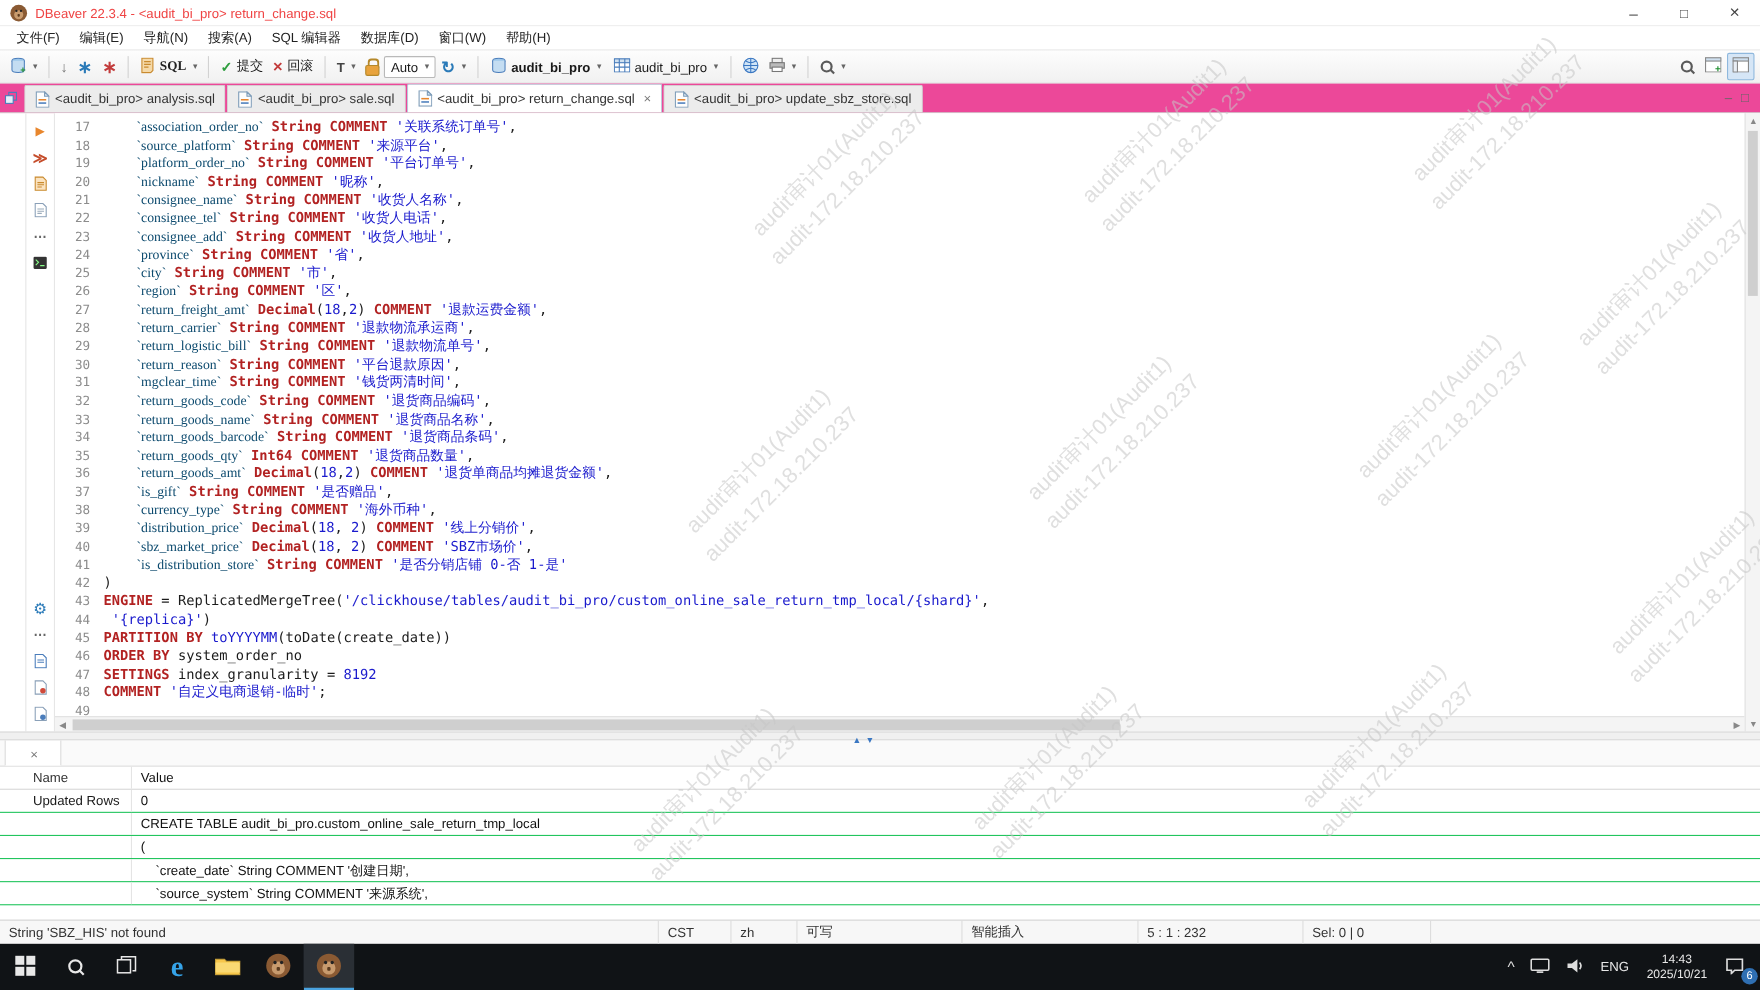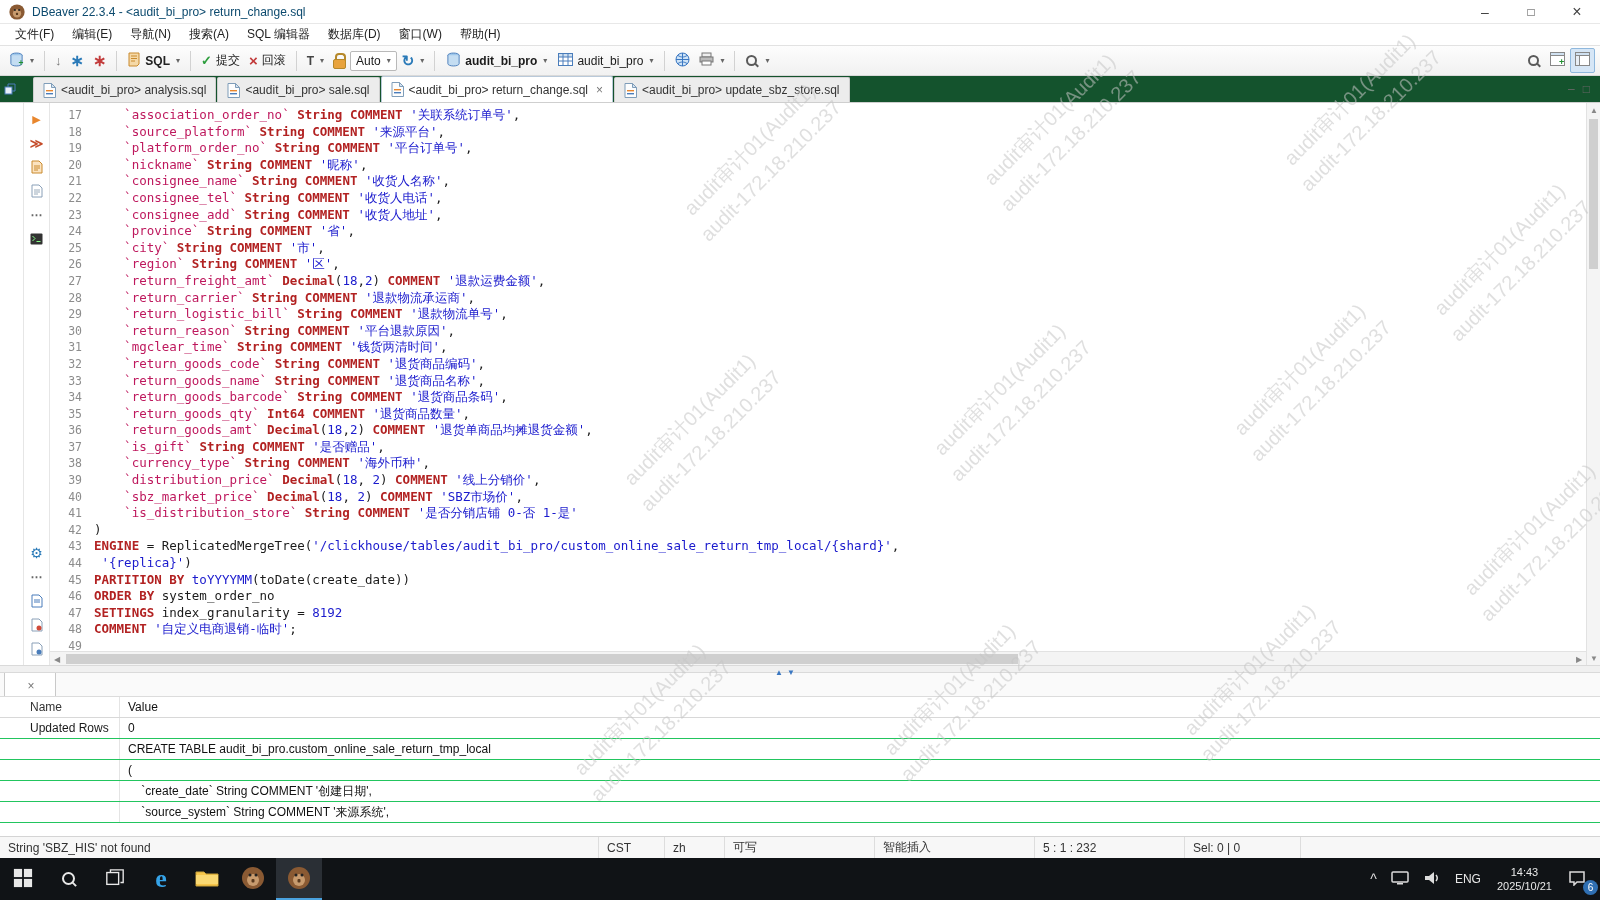--- a/index.html
+++ b/index.html
@@ -3,36 +3,36 @@
 <meta charset="utf-8">
 <style>
 * { margin:0; padding:0; box-sizing:border-box; }
 html,body { width:1600px; height:900px; overflow:hidden; }
 body { font-family:"Liberation Sans", sans-serif; font-size:12px; color:#1a1a1a; background:#fff; }
 .screen { position:relative; width:1600px; height:900px; overflow:hidden; background:#fff; }
 
 
 .titlebar { height:24px; display:flex; align-items:center; background:#fff; border-bottom:1px solid #e8e8e8; }
 .app-icon { width:18px; height:18px; margin:0 6px 0 8px; display:inline-flex; }
-.title-text { font-size:12px; color:#0c4a6e; }
+.title-text { font-size:12px; color:#ef4444; }
 .tb-spacer { flex:1; }
 .win-btn { width:46px; height:24px; display:flex; align-items:center; justify-content:center; color:#444; }
 .wb-min::before { content:"–"; font-size:14px; }
 .wb-max::before { content:"□"; font-size:12px; }
 .wb-close::before { content:"×"; font-size:16px; }
 
 
 .menubar { height:22px; display:flex; align-items:center; background:#fff; border-bottom:1px solid #e2e2e2; padding-left:6px; }
 .menu-item { padding:3px 9px; color:#222; }
 
 
 .toolbar { height:30px; display:flex; align-items:center; background:linear-gradient(#fdfdfd,#f1f1f1); border-bottom:1px solid #d9d9d9; padding:0 5px; gap:1px; }
 .tsep { width:1px; height:20px; background:#d2d2d2; margin:0 5px; flex:none; }
 .tbtn { display:flex; align-items:center; gap:4px; padding:3px 4px; border-radius:2px; flex:none; }
-.tbtn .lbl { color:#222; }
+.tbtn .lbl { color:#222;font-family:Liberation Serif, serif; }
 .combo { display:flex; align-items:center; gap:4px; border:1px solid #b9b9b9; background:#fff; padding:2px 5px; border-radius:2px; flex:none; }
 .ddl { display:flex; align-items:center; gap:4px; padding:3px 5px; flex:none; }
 .bold { font-weight:bold; }
 .gi-chev::after { content:"▾"; font-size:8px; color:#666; margin-left:2px; }
 .gi-down::before { content:"↓"; color:#777; font-size:13px; }
 .gi-star-b::before { content:"∗"; color:#2a7ab8; font-weight:bold; font-size:16px; }
 .gi-star-r::before { content:"∗"; color:#c23b3b; font-weight:bold; font-size:16px; }
 .gi-check::before { content:"✓"; color:#2e9e3e; font-weight:bold; font-size:13px; }
 .gi-cross::before { content:"×"; color:#c23b3b; font-weight:bold; font-size:15px; }
 .gi-T::before { content:"T"; color:#444; font-weight:bold; font-size:12px; }
@@ -40,21 +40,21 @@
 .gi-mag { position:relative; width:14px; height:14px; display:inline-block; }
 .gi-mag::before { content:""; position:absolute; left:1px; top:1px; width:7px; height:7px; border:2px solid #5a5a5a; border-radius:50%; }
 .gi-mag::after { content:""; position:absolute; width:5px; height:2px; background:#5a5a5a; transform:rotate(45deg); left:9px; top:10px; }
 .gi-lock { position:relative; width:12px; height:15px; display:inline-block; }
 .gi-lock::before { content:""; position:absolute; left:2px; top:0; width:7px; height:7px; border:2px solid #b5882a; border-bottom:none; border-radius:4px 4px 0 0; }
 .gi-lock::after { content:""; position:absolute; left:0; top:6px; width:11px; height:8px; background:#e8a33d; border:1px solid #b5882a; border-radius:2px; }
 .persp { padding:3px 4px; border-radius:2px; }
 .persp.active { background:#d6e6f6; border:1px solid #8fb8dd; }
 
 
-.tabbar { height:27px; background:#14532d; display:flex; align-items:flex-end; border-bottom:1px solid #cfcfcf; padding-left:4px; position:relative;gap:11px; }
+.tabbar { height:27px; background:#ec4899; display:flex; align-items:flex-end; border-bottom:1px solid #cfcfcf; padding-left:4px; position:relative; }
 .tabbar-restore { align-self:center; margin-right:6px; display:inline-flex; }
 .tab { height:25px; display:flex; align-items:center; gap:5px; padding:0 9px; border:1px solid #cfcfcf; border-bottom:none; background:#ececec; border-radius:2px 2px 0 0; margin-right:1px; color:#333; white-space:nowrap; }
 .tab.active { background:#fff; border-color:#b9c9d9; height:26px; }
 .tab-icon { display:inline-flex; }
 .tab-close { color:#777; font-size:12px; margin-left:3px; }
 .tab-ctrls { margin-left:auto; align-self:center; display:flex; gap:8px; padding-right:10px; }
 .vmin::before { content:"–"; color:#666; } .vmax::before { content:"□"; color:#666; }
 
 
 .workspace { display:flex; height:562px; background:#fff; position:relative; }
@@ -65,21 +65,21 @@
 .gi-runs::before { content:"≫"; color:#c54c2a; font-weight:bold; font-size:13px; }
 .gi-dots::before { content:"⋯"; color:#666; font-weight:bold; }
 .gi-gear::before { content:"⚙"; color:#2a7ab8; font-size:14px; }
 .rail-spacer { flex:1; }
 
 .editor-wrap { flex:1; display:flex; flex-direction:column; min-width:0; }
 .code-area { flex:1; overflow:hidden; padding-top:4px; background:#fff; }
 .code-line { display:flex; height:16.6px; line-height:16.6px; font-family:"DejaVu Sans Mono", monospace; font-size:12.5px; }
 .ln { width:44px; text-align:right; padding-right:12px; color:#8c8c8c; flex:none; font-size:11.5px; }
 .code { white-space:pre; }
-.t-i { color:#be185d; }
+.t-i { color:#0c4a6e;font-family:Liberation Serif, serif; }
 .t-k { color:#b22222; font-weight:bold; }
 .t-s { color:#1a1acd; }
 .t-n { color:#1a1acd; }
 .t-f { color:#1a1acd; }
 .t-p { color:#1b1b1b; }
 
 .hscroll { height:14px; background:#f4f4f4; border-top:1px solid #e2e2e2; position:relative; flex:none; }
 .hthumb { position:absolute; left:16px; top:2px; height:10px; width:62%; background:#cfcfcf; }
 .harrow { position:absolute; top:0; width:14px; height:14px; color:#888; font-size:8px; display:flex; align-items:center; justify-content:center; }
 .harrow.left { left:0; } .harrow.right { right:0; }

